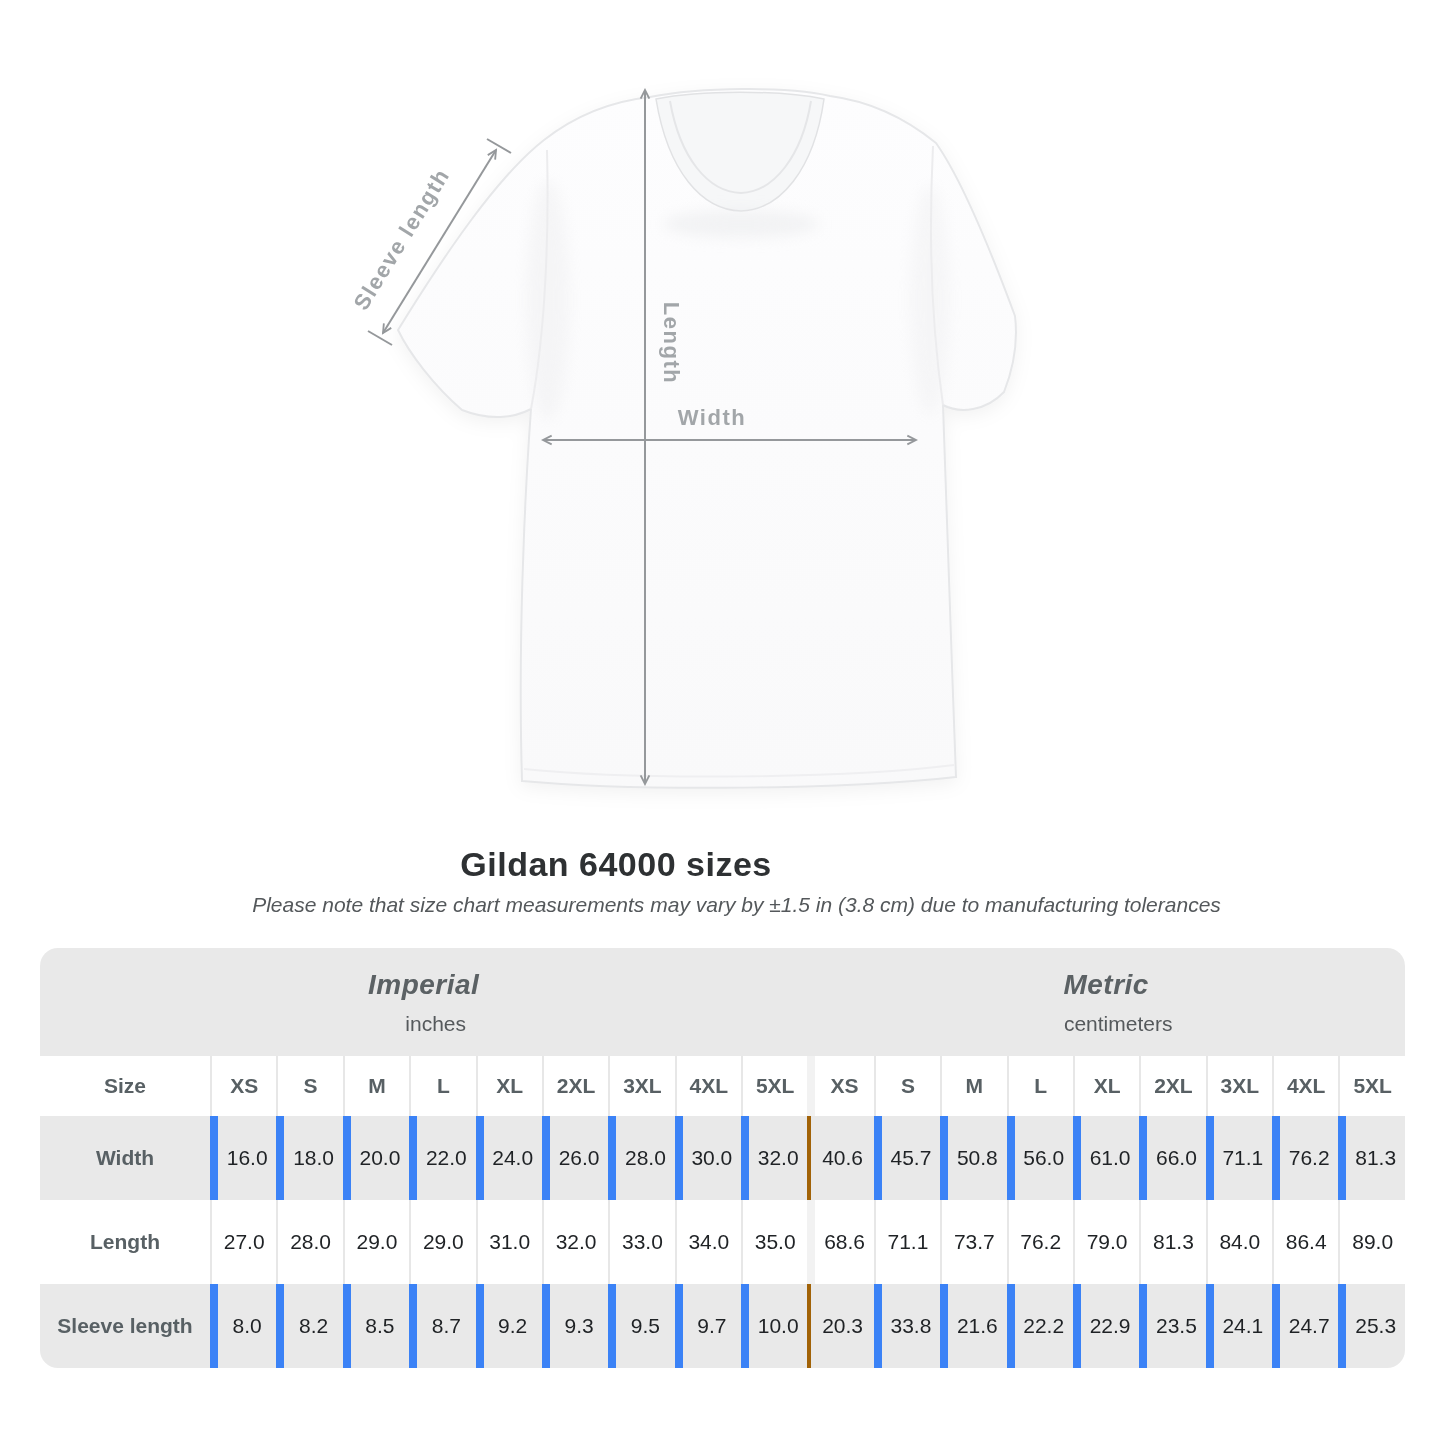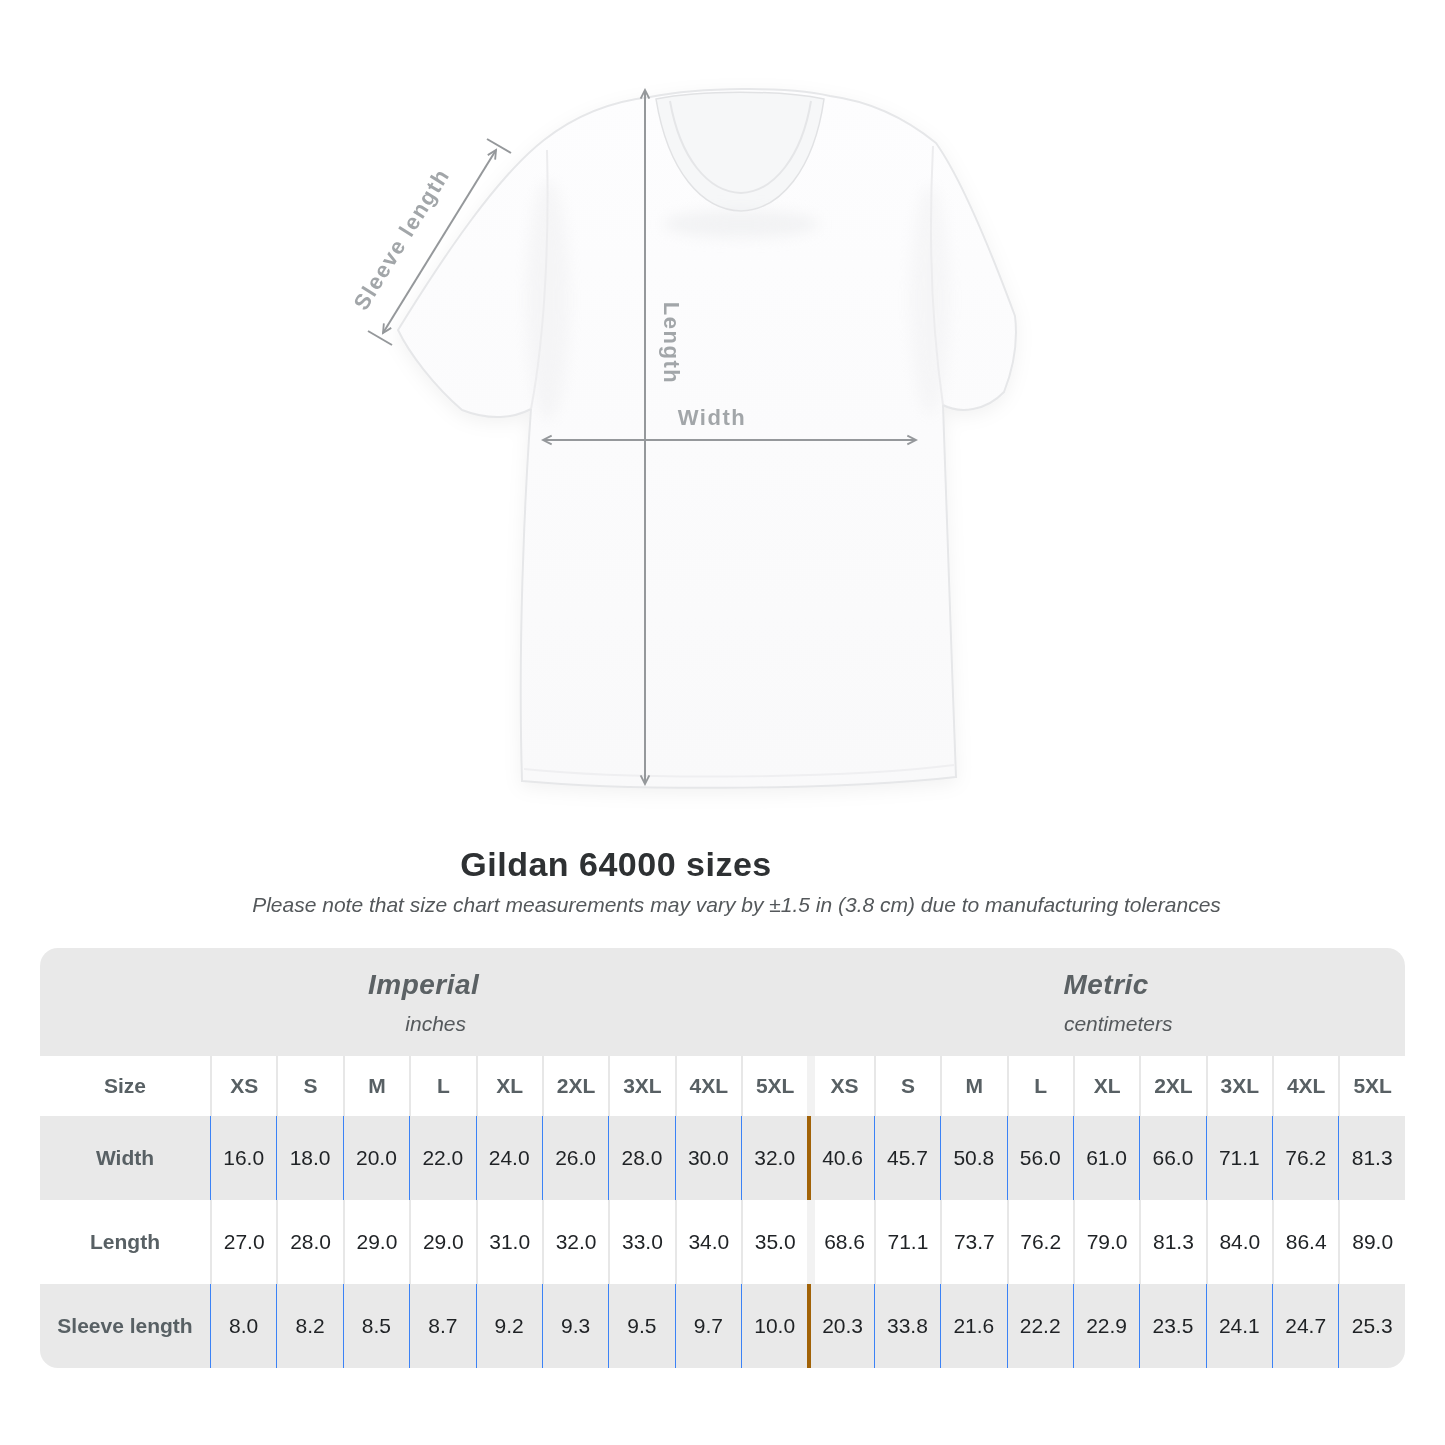--- a/index.html
+++ b/index.html
@@ -17,34 +17,34 @@
         font-style:italic;font-size:21px;color:#54585b;margin:0;}
 
   
   .table-wrap{position:absolute;left:40px;top:948px;width:1365px;border-radius:18px;overflow:hidden;}
   table{width:1365px;border-collapse:separate;border-spacing:0;table-layout:fixed;}
   col.col-label{width:170px;}
   td{padding:0;text-align:center;vertical-align:middle;}
 
   tr.tr-group td{height:108px;background:#e9e9e9;}
   .group-label{font-style:italic;font-weight:bold;font-size:28px;color:#5b6164;letter-spacing:.5px;}
-  .group-sub{font-style:italic;font-size:21px;color:#55595c;margin-top:11px;padding-left:24px;}
+  .group-sub{font-size:21px;color:#55595c;margin-top:11px;padding-left:24px;}
 
   tr.tr-sizes td{height:60px;}
   tr.tr-data td{height:84px;}
 
   tr.plain td{background:#ffffff;}
   tr.shade td{background:#e9e9e9;}
 
   .row-label,.size-cell{font-weight:bold;font-size:21px;color:#586064;}
   .val{font-size:21px;color:#1f2225;}
 
   tr.plain td.c{border-left:2px solid #e7e7e7;}
   tr.plain td.sep{border-left:8px solid #f2f2f2;}
-  tr.shade td.c{border-left:1px solid #3b82f6;}
+  tr.shade td.c{border-left:8px solid #3b82f6;}
   tr.shade td.sep{border-left:4px solid #a16207;}
 </style>
 </head>
 <body>
 
 <div class="page">
 
   <svg class="figure" viewBox="0 0 1445 830">
     <defs>
       <marker id="arr" viewBox="0 0 12 12" markerWidth="13" markerHeight="13" refX="10" refY="6" orient="auto-start-reverse" markerUnits="userSpaceOnUse">

